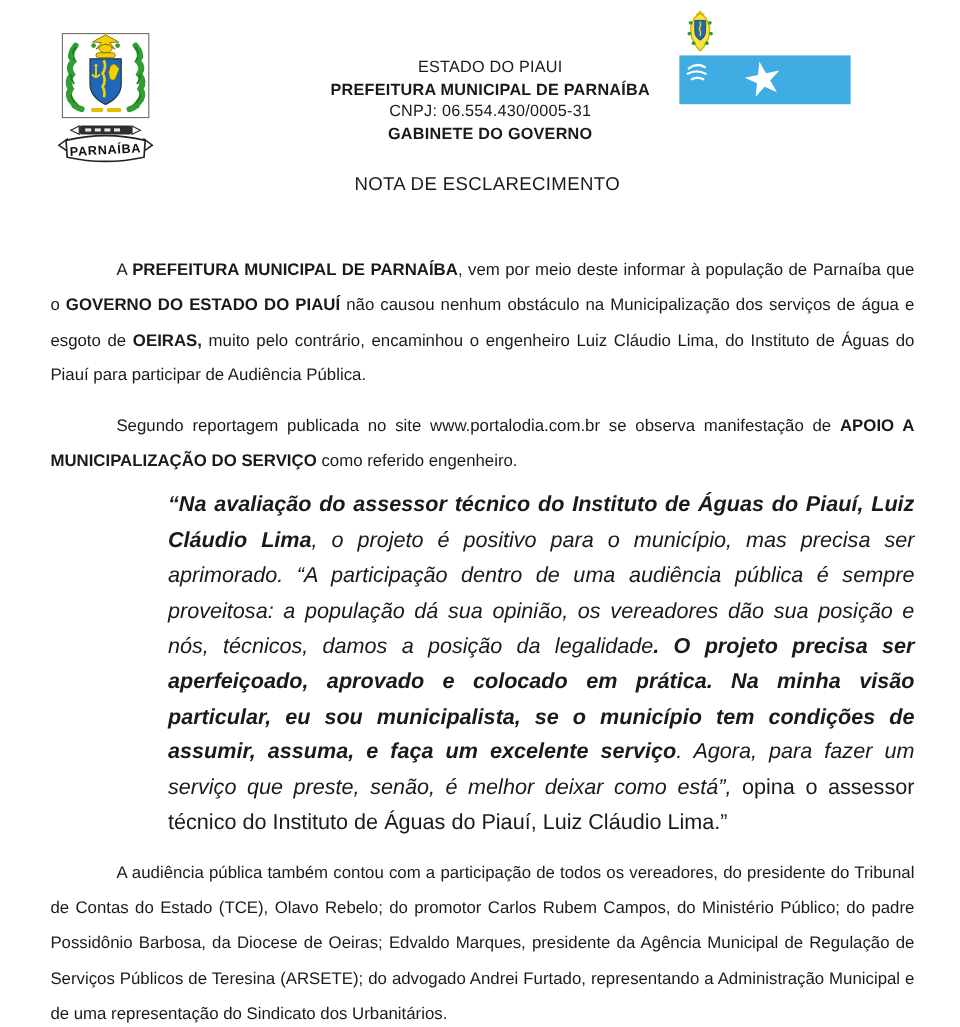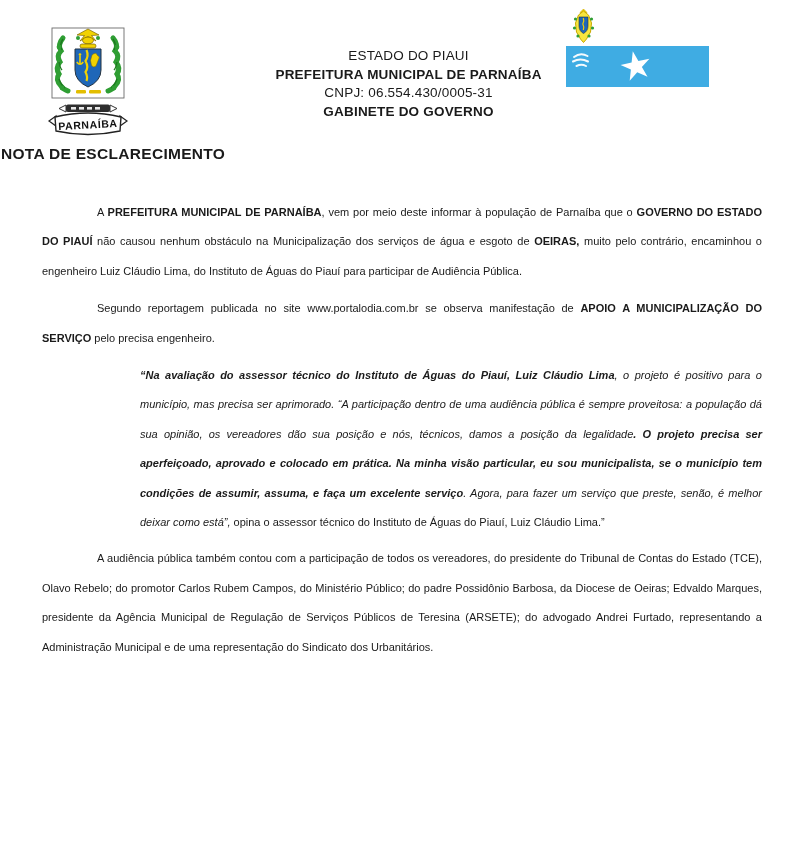--- a/index.html
+++ b/index.html
@@ -14,32 +14,32 @@
   .seal-left  { position:absolute; left:46px; top:26px; width:84px; height:114px; }
   .header-text{
     position:absolute; left:0; right:0; top:47px; text-align:center;
     font-size:13.5px; line-height:18.6px; letter-spacing:.2px;margin-left:17px;
   }
   .h-bold { font-weight:bold; }
   .seal-right-crest { position:absolute; left:570px; top:7px; }
   .flag-wrap        { position:absolute; left:566px; top:46px; }
 
   .title {
-    position:absolute; left:1px; right:0; top:145px; text-align:left;
-    font-size:15.5px; font-weight:bold; letter-spacing:.3px;
+    position:absolute; left:12px; right:0; top:145px; text-align:center;
+    font-size:15.5px; font-weight:normal; letter-spacing:.3px;
   }
 
   
   .bodytext { position:absolute; left:42px; right:38px; top:198px; }
   .para {
-    font-size:11px; line-height:29.4px; text-align:justify;
-    text-indent:55px; margin-bottom:8px;
+    font-size:14px; line-height:29.4px; text-align:justify;
+    text-indent:55px; margin-bottom:8px;margin-top:12px;
   }
   .quote {
-    font-size:11px; line-height:29.4px; text-align:justify;
+    font-size:18px; line-height:29.4px; text-align:justify;
     margin-left:98px; margin-bottom:7px;
   }
   .it { font-style:italic; }
   b   { font-weight:bold; }
 </style>
 </head>
 <body>
 
 <div class="page">
 
@@ -127,20 +127,20 @@
       <polygon fill="#ffffff" transform="translate(70,20.5) rotate(-12)" points="0,-15.5 3.47,-4.77 14.74,-4.79 5.61,1.82 9.11,12.54 0,5.9 -9.11,12.54 -5.61,1.82 -14.74,-4.79 -3.47,-4.77"></polygon>
     </svg>
   </div>
 
   <h1 class="title">NOTA DE ESCLARECIMENTO</h1>
 
   <main class="bodytext">
 
     <p class="para"><span>A </span><b>PREFEITURA MUNICIPAL DE PARNAÍBA</b><span>, vem por meio deste informar à população de Parnaíba que o </span><b>GOVERNO DO ESTADO DO PIAUÍ</b><span> não causou nenhum obstáculo na Municipalização dos serviços de água e esgoto de </span><b>OEIRAS,</b><span> muito pelo contrário, encaminhou o engenheiro Luiz Cláudio Lima, do Instituto de Águas do Piauí para participar de Audiência Pública.</span></p>
 
-    <p class="para"><span>Segundo reportagem publicada no site www.portalodia.com.br se observa manifestação de </span><b>APOIO A MUNICIPALIZAÇÃO DO SERVIÇO</b><span> pelo precisa engenheiro.</span></p>
+    <p class="para"><span>Segundo reportagem publicada no site www.portalodia.com.br se observa manifestação de </span><b>APOIO A MUNICIPALIZAÇÃO DO SERVIÇO</b><span> como referido engenheiro.</span></p>
 
     <p class="quote"><b class="it">“Na avaliação do assessor técnico do Instituto de Águas do Piauí, Luiz Cláudio Lima</b><span class="it">, o projeto é positivo para o município, mas precisa ser aprimorado. “A participação dentro de uma audiência pública é sempre proveitosa: a população dá sua opinião, os vereadores dão sua posição e nós, técnicos, damos a posição da legalidade</span><b class="it">. O projeto precisa ser aperfeiçoado, aprovado e colocado em prática. Na minha visão particular, eu sou municipalista, se o município tem condições de assumir, assuma, e faça um excelente serviço</b><span class="it">. Agora, para fazer um serviço que preste, senão, é melhor deixar como está”,</span><span> opina o assessor técnico do Instituto de Águas do Piauí, Luiz Cláudio Lima.”</span></p>
 
     <p class="para">A audiência pública também contou com a participação de todos os vereadores, do presidente do Tribunal de Contas do Estado (TCE), Olavo Rebelo; do promotor Carlos Rubem Campos, do Ministério Público; do padre Possidônio Barbosa, da Diocese de Oeiras; Edvaldo Marques, presidente da Agência Municipal de Regulação de Serviços Públicos de Teresina (ARSETE); do advogado Andrei Furtado, representando a Administração Municipal e de uma representação do Sindicato dos Urbanitários.</p>
 
   </main>
 </div>
 
 </body></html>

